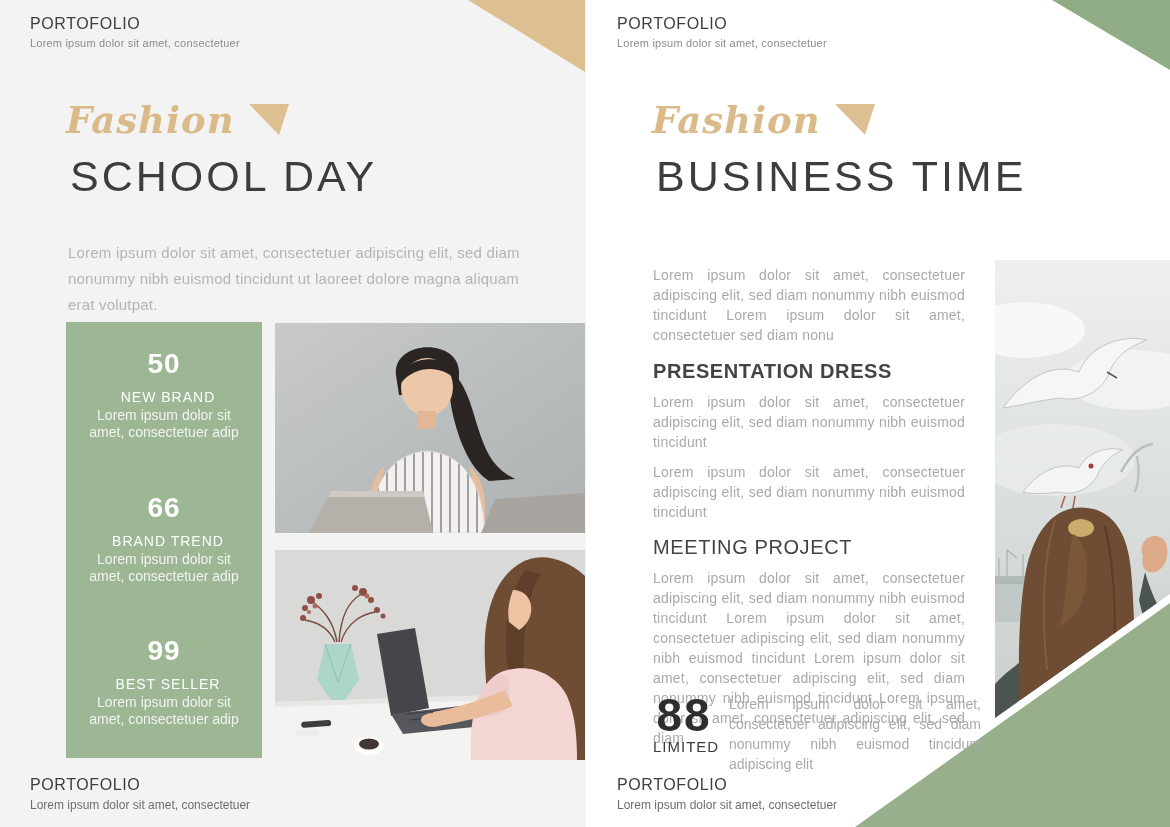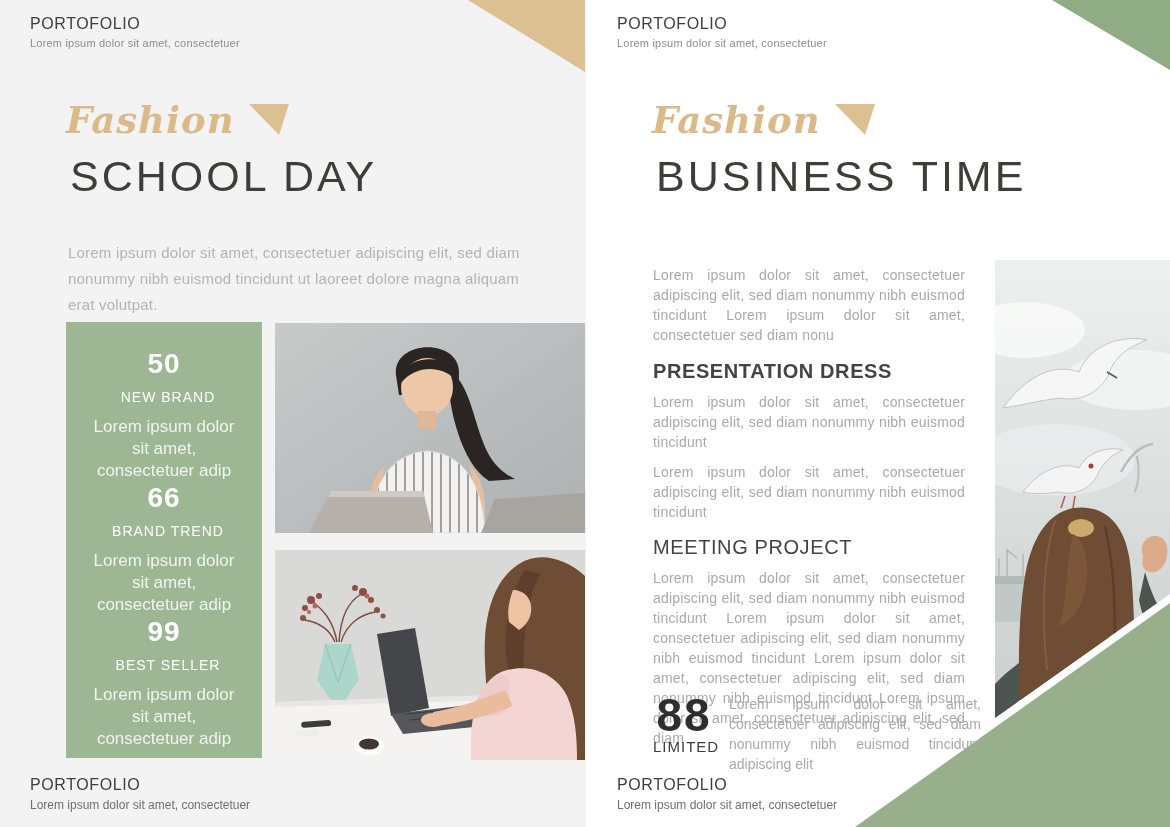--- a/index.html
+++ b/index.html
@@ -33,21 +33,21 @@
              font-weight:400;letter-spacing:3px;color:var(--heading-dark,#3d3d3c);white-space:nowrap;}
 
   .intro{position:absolute;left:68px;top:240px;width:462px;margin:0;font-size:15px;line-height:26px;
          color:var(--intro-gray,#b4b4b4);letter-spacing:.2px;}
 
   .stats-panel{position:absolute;left:66px;top:322px;width:196px;height:436px;
                background:var(--sage-panel,#9db794);display:flex;flex-direction:column;
                justify-content:space-between;box-sizing:border-box;padding:26px 14px 30px;text-align:center;}
   .stat-value{font-size:28px;font-weight:bold;color:#fff;letter-spacing:1px;}
   .stat-label{font-size:14px;color:#fff;letter-spacing:1px;margin-top:9px;white-space:nowrap;margin-left:8px;}
-  .stat-caption{font-size:17px;line-height:22px;color:rgba(255,255,255,.85);margin:11px auto 0;width:150px;}
+  .stat-caption{font-size:14px;line-height:17px;color:rgba(255,255,255,.85);margin:2px auto 0;width:150px;}
 
   .photo{position:absolute;overflow:hidden;}
   .photo svg{display:block;width:100%;height:100%;}
   .photo-1{left:275px;top:323px;width:310px;height:210px;}
   .photo-2{left:275px;top:550px;width:310px;height:210px;}
   .photo-3{left:409px;top:260px;width:175px;height:458px;
            clip-path:polygon(0 0,100% 0,100% 72.9%,0 100%);}
 
   .content-col{position:absolute;left:67px;top:255px;width:312px;}
   .sec-h{margin:0;font-size:20px;font-weight:500;color:#434343;letter-spacing:.6px;}

